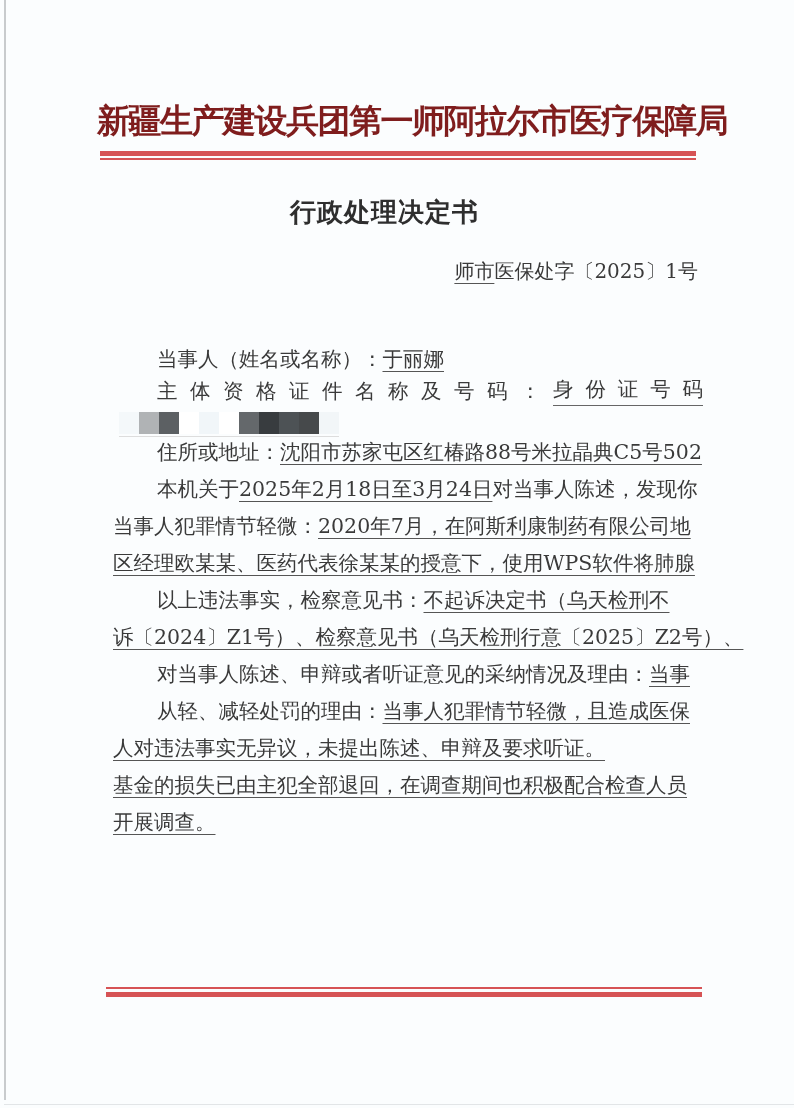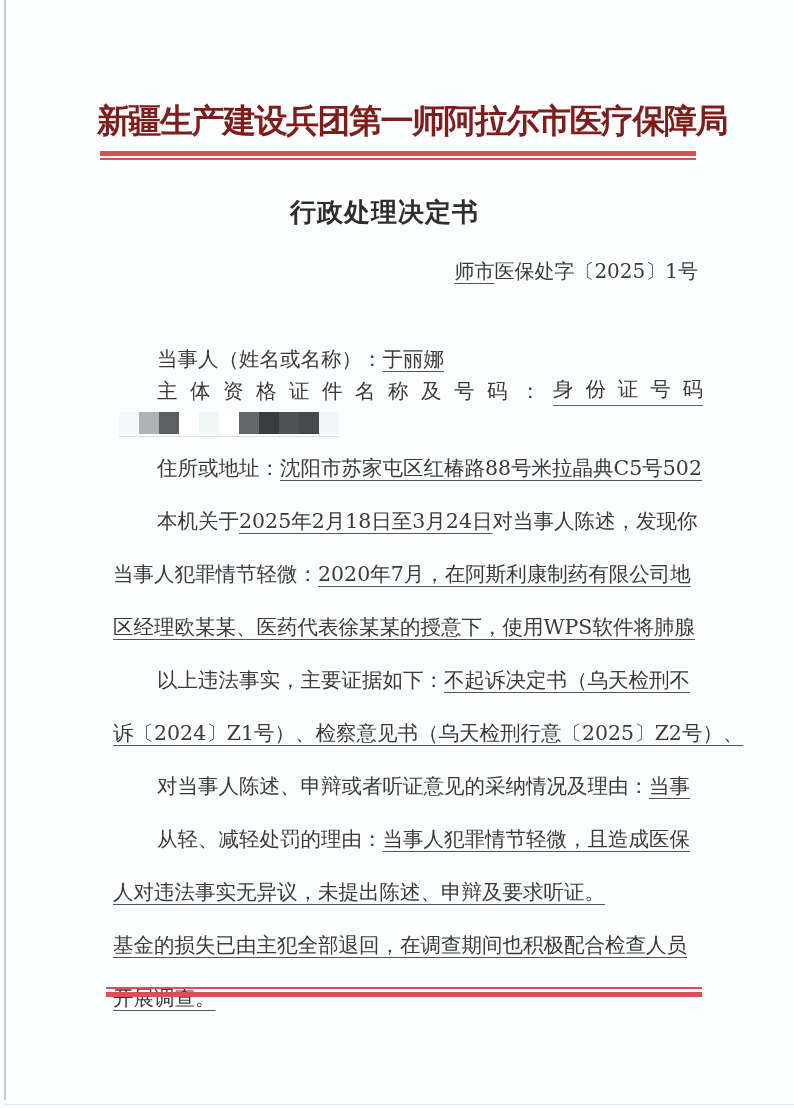--- a/index.html
+++ b/index.html
@@ -28,21 +28,21 @@
     letter-spacing:1px; white-space:nowrap;
   }
   .doc-number {
     position:absolute; right:96px; top:255px;
     font-size:20px; line-height:32px; white-space:nowrap;
   }
   .u { text-decoration:underline; text-underline-offset:5px; text-decoration-thickness:1px; text-decoration-color:#555; }
 
   .block { position:absolute; left:113px; width:590px; font-size:20.5px; color:#3a3a3a; }
   .line { height:32px; line-height:32px; white-space:nowrap; }
-  .body .line { height:37px; line-height:37px;margin-top:16px; }
+  .body .line { height:37px; line-height:37px; }
   .indent { padding-left:44px; }
   .spread { display:flex; justify-content:space-between; }
   .redact { display:inline-flex; height:22px; vertical-align:middle; margin-left:6px; }
   .redact span { display:inline-block; width:20px; height:22px; }
 </style>
 </head>
 <body>
 
 <div class="edge-left"></div>
 <div class="edge-bottom"></div>
@@ -102,21 +102,21 @@
   </div>
   <div class="line indent">
     <span>本机关于</span><span class="u">2025年2月18日至3月24日</span><span>对当事人陈述，发现你</span>
   </div>
   <div class="line">
     <span>当事人犯罪情节轻微：</span><span class="u">2020年7月，在阿斯利康制药有限公司地</span>
   </div>
   <div class="line"><span class="u">区经理欧某某、医药代表徐某某的授意下，使用WPS软件将肺腺</span></div>
 
   <div class="line indent">
-    <span>以上违法事实，主要证据如下：</span><span class="u">不起诉决定书（乌天检刑不</span>
+    <span>以上违法事实，检察意见书：</span><span class="u">不起诉决定书（乌天检刑不</span>
   </div>
   <div class="line"><span class="u">诉〔2024〕Z1号）、检察意见书（乌天检刑行意〔2025〕Z2号）、</span></div>
 
   <div class="line indent">
     <span>对当事人陈述、申辩或者听证意见的采纳情况及理由：</span><span class="u">当事</span>
   </div>
   <div class="line indent">
     <span>从轻、减轻处罚的理由：</span><span class="u">当事人犯罪情节轻微，且造成医保</span>
   </div>
 

